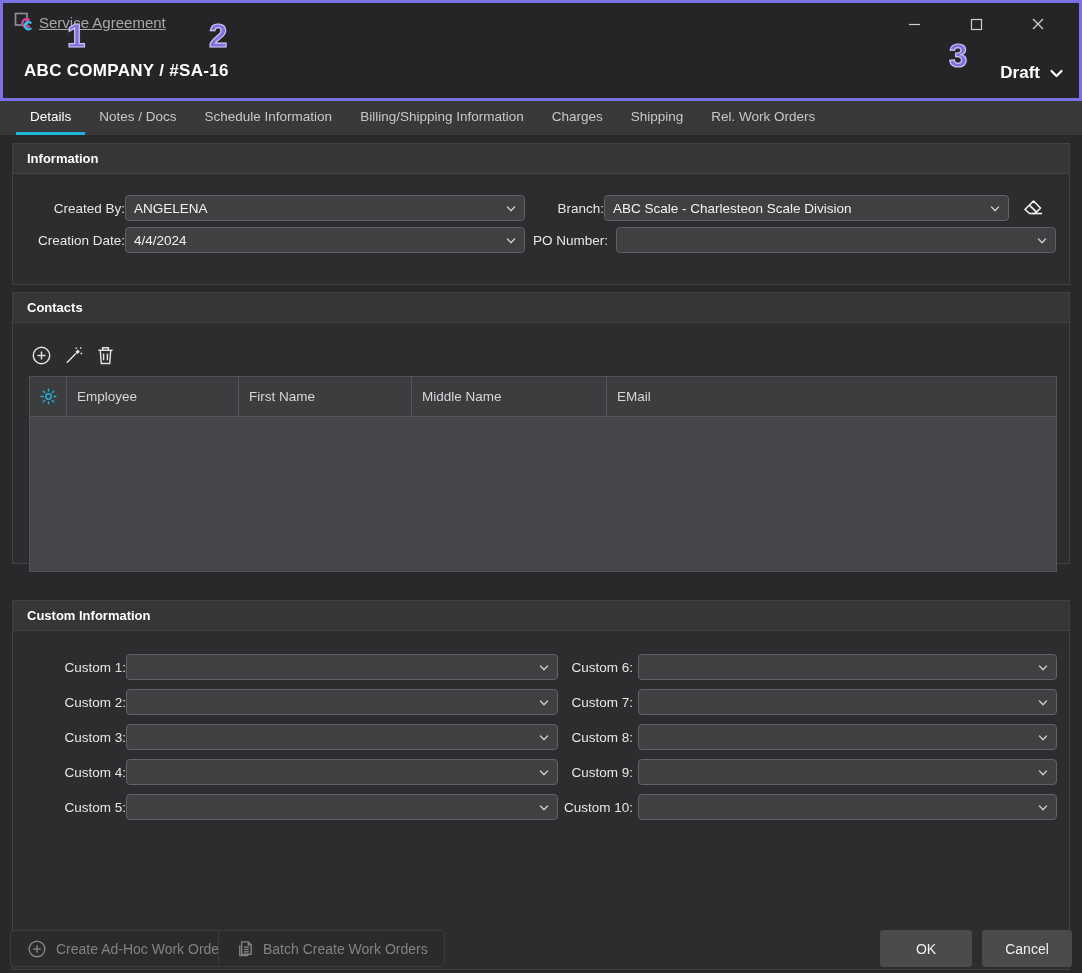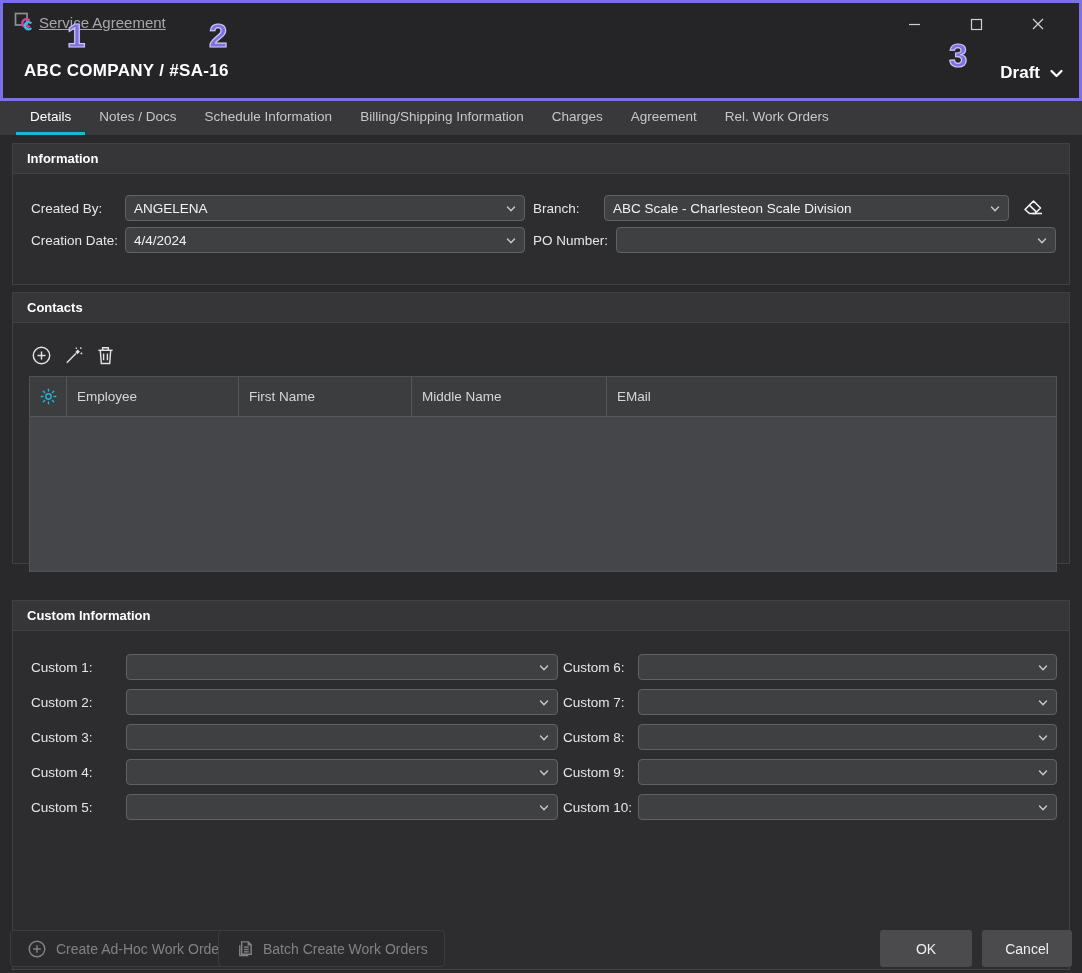--- a/index.html
+++ b/index.html
@@ -31,21 +31,21 @@
 
   
   .panel { position:absolute; left:12px; width:1058px; background:#2d2d2f; border:1px solid #414144; }
   .panel-header { height:30px; background:#363638; border-bottom:1px solid #414144;
                   display:flex; align-items:center; padding-left:14px;
                   font-size:13px; font-weight:bold; color:#ffffff; }
   #panel-information { top:143px; height:142px; }
   #panel-contacts    { top:292px; height:272px; }
   #panel-custom      { top:600px; height:370px; }
 
-  .form-row { position:absolute; left:18px; height:26px; display:flex; align-items:center; }
+  .form-row { position:absolute; left:18px; height:26px; display:flex; align-items:center;text-align:right; }
   .f-label { font-size:13.5px; color:#e6e6e6; white-space:nowrap; }
   .combo { position:relative; height:26px; background:#3f4042; border:1px solid #626266;
            border-radius:4px; display:flex; align-items:center; padding:0 26px 0 8px;
            font-size:13.5px; color:#f2f2f2; cursor:default; overflow:hidden; white-space:nowrap; }
   .combo .chev { position:absolute; right:6px; top:6px; }
 
   
   .info-r1 { top:51px; } .info-r2 { top:83px; }
   .w-label1 { width:94px; } 
   .combo.c-left  { width:400px; }
@@ -134,21 +134,21 @@
     <span class="annot a2">2</span>
     <span class="annot a3">3</span>
   </div>
 
   <div class="tabbar">
     <div class="tab active">Details</div>
     <div class="tab">Notes / Docs</div>
     <div class="tab">Schedule Information</div>
     <div class="tab">Billing/Shipping Information</div>
     <div class="tab">Charges</div>
-    <div class="tab">Agreement</div>
+    <div class="tab">Shipping</div>
     <div class="tab">Rel. Work Orders</div>
   </div>
 
   <div class="panel" id="panel-information">
     <div class="panel-header">Information</div>
 
     <div class="form-row info-r1">
       <span class="f-label w-label1">Created By:</span>
       <div class="combo c-left">
         <span>ANGELENA</span>

